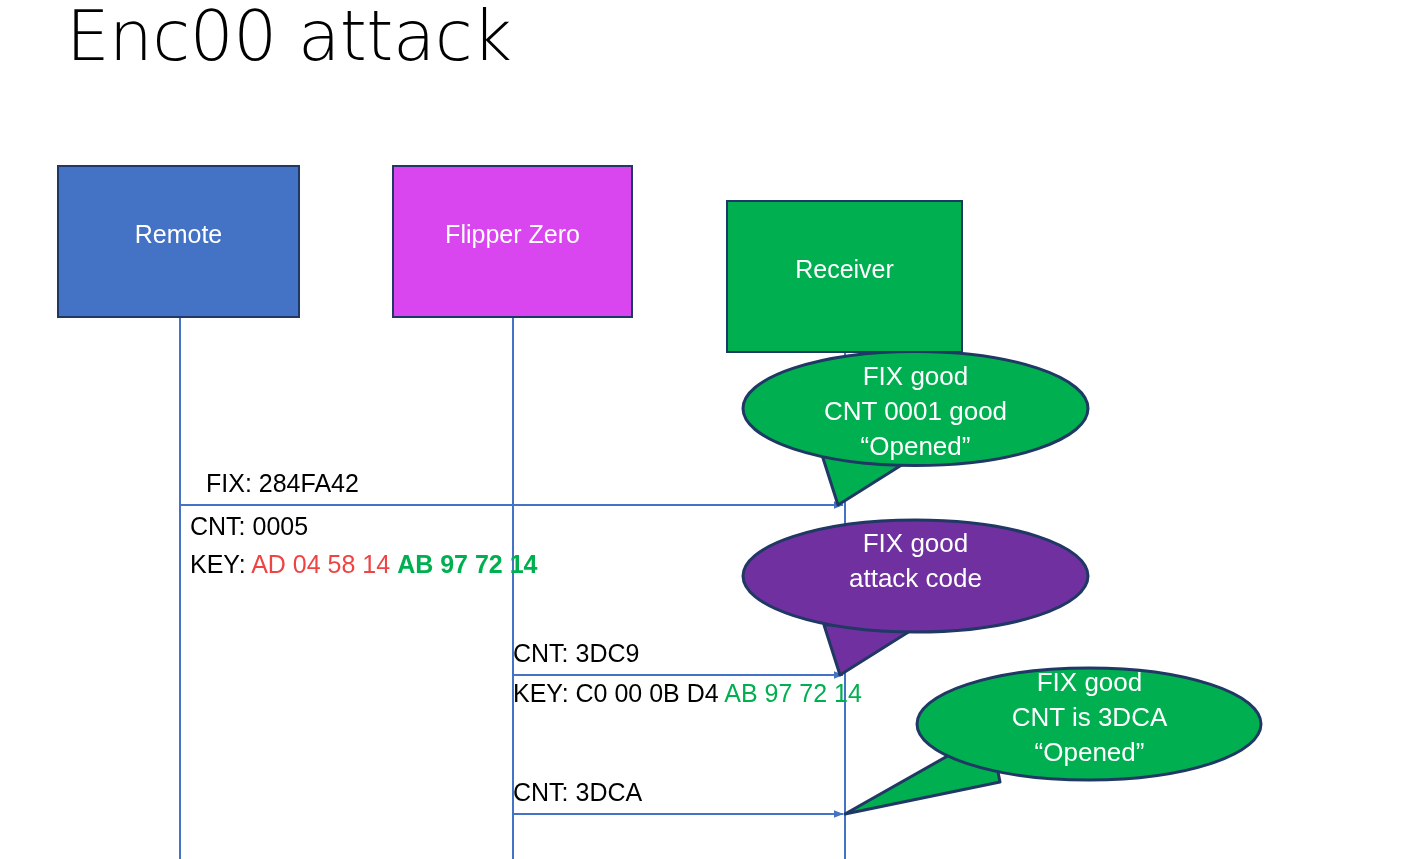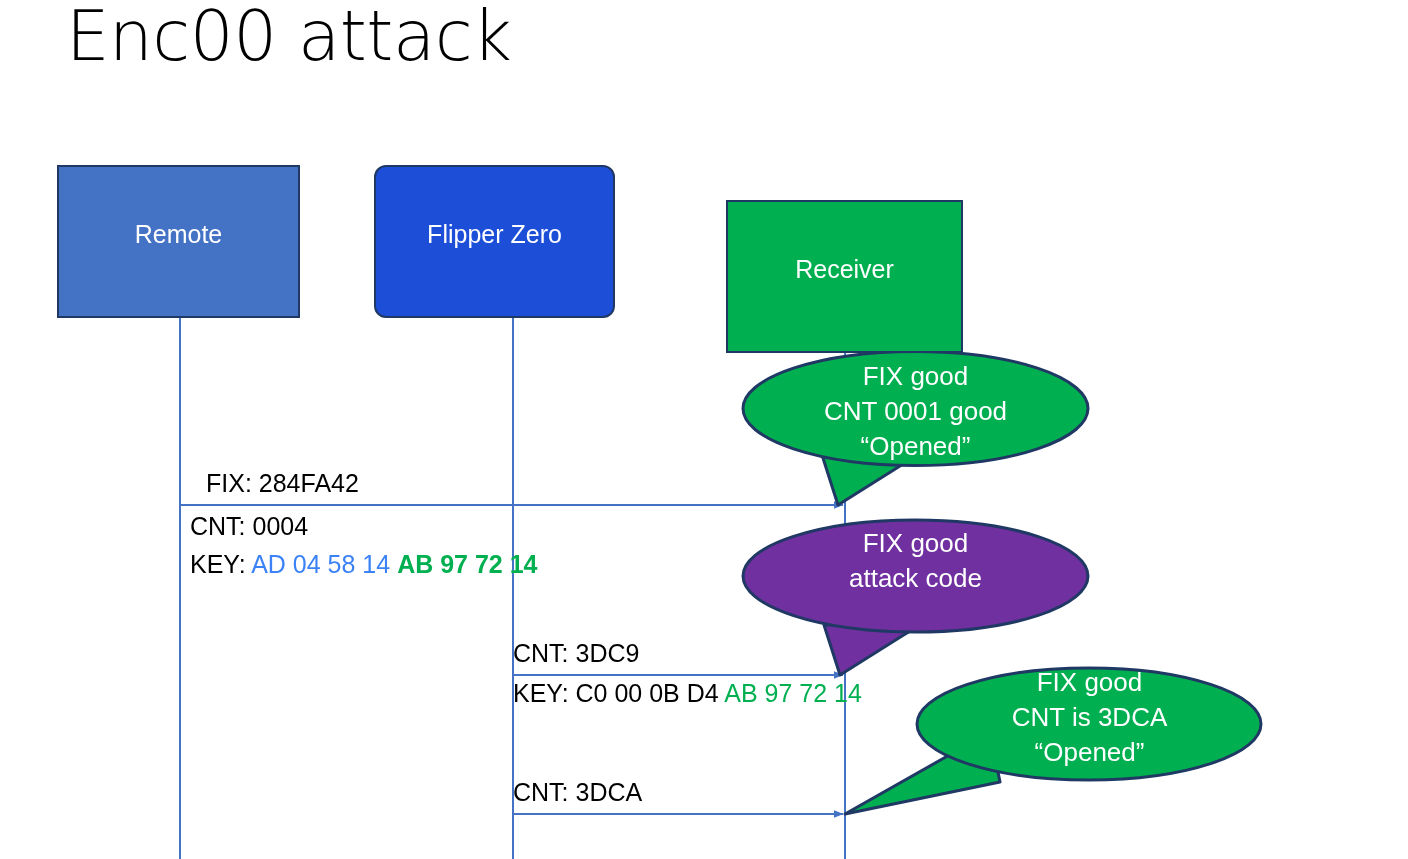--- a/index.html
+++ b/index.html
@@ -37,32 +37,32 @@
     border: 2px solid #1F3864;
     box-sizing: border-box;
     color: #FFFFFF;
     font-size: 25px;
     display: flex;
     align-items: center;
     justify-content: center;
     padding-bottom: 14px;
   }
   #actor-remote   { left: 57px;  top: 165px; width: 243px; height: 153px; background: #4472C4; }
-  #actor-flipper  { left: 374px; top: 165px; width: 241px; height: 153px; background: #1d4ed8; border-radius: 12px; }
+  #actor-flipper  { left: 392px; top: 165px; width: 241px; height: 153px; background: #d946ef; }
   #actor-receiver { left: 726px; top: 165px; width: 237px; height: 153px; background: #00B050; margin-top: 35px; }
 
   
   .msg-label {
     position: absolute;
     font-size: 25px;
     color: #000000;
     white-space: nowrap;
     line-height: 1.0;
   }
-  .k-red   { color: #3b82f6; }
+  .k-red   { color: #ef4444; }
   .k-green { color: #00B050; }
   .k-green-b { color: #00B050; font-weight: bold; }
 
   #lbl-fix      { left: 206px; top: 471px; }
   #lbl-cnt0004  { left: 190px; top: 514px; }
   #lbl-key1     { left: 190px; top: 552px; }
   #lbl-cnt3dc9  { left: 513px; top: 641px; }
   #lbl-key2     { left: 513px; top: 681px; }
   #lbl-cnt3dca  { left: 513px; top: 780px; }
   #lbl-key3     { left: 513px; top: 821px; }
@@ -123,21 +123,21 @@
   </div>
   <div class="actor-box" id="actor-flipper">
     <span>Flipper Zero</span>
   </div>
   <div class="actor-box" id="actor-receiver">
     <span>Receiver</span>
   </div>
 
   <div class="msg-label" id="lbl-fix">FIX: 284FA42</div>
 
-  <div class="msg-label" id="lbl-cnt0004">CNT: 0004</div>
+  <div class="msg-label" id="lbl-cnt0004">CNT: 0005</div>
 
   <div class="msg-label" id="lbl-key1">
     <span>KEY: </span><span class="k-red">AD 04 58 14</span><span> </span><span class="k-green-b">AB 97 72 14</span>
   </div>
 
   <div class="msg-label" id="lbl-cnt3dc9">CNT: 3DC9</div>
 
   <div class="msg-label" id="lbl-key2">
     <span>KEY: </span><span>C0 00 0B D4</span><span> </span><span class="k-green">AB 97 72 14</span>
   </div>

